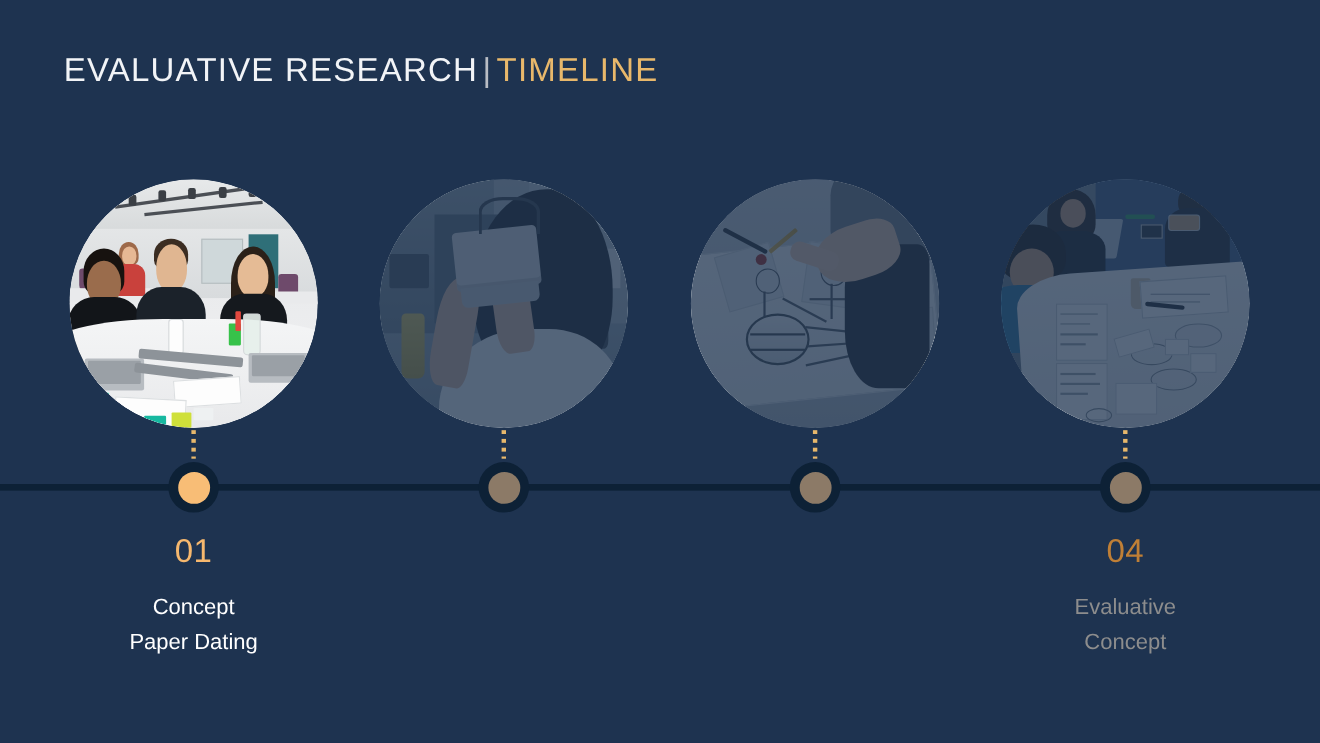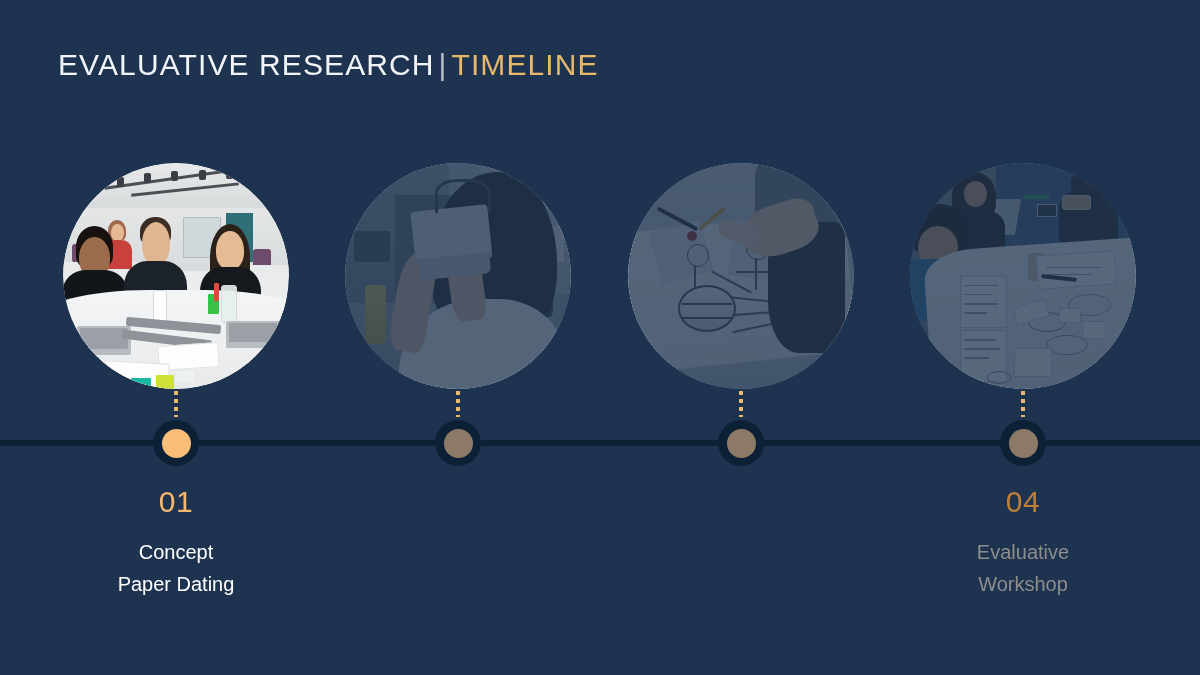--- a/index.html
+++ b/index.html
@@ -529,17 +529,17 @@
         </div>
         <div class="veil"></div>
       </div>
 
       <div class="connector"></div>
       <div class="node">
         <div class="dot"></div>
       </div>
       <div class="step-number">04</div>
       <div class="step-label">Evaluative
-Workshop</div>
+Concept</div>
     </div>
 
   </div>
 </div>
 
 </body></html>

